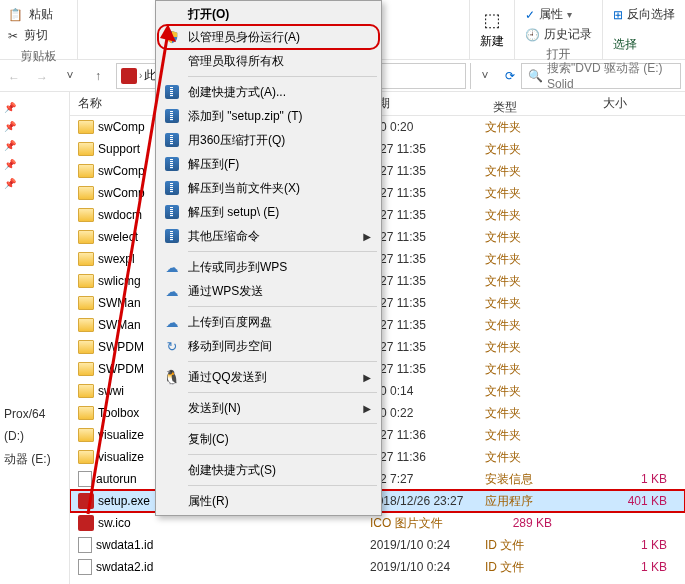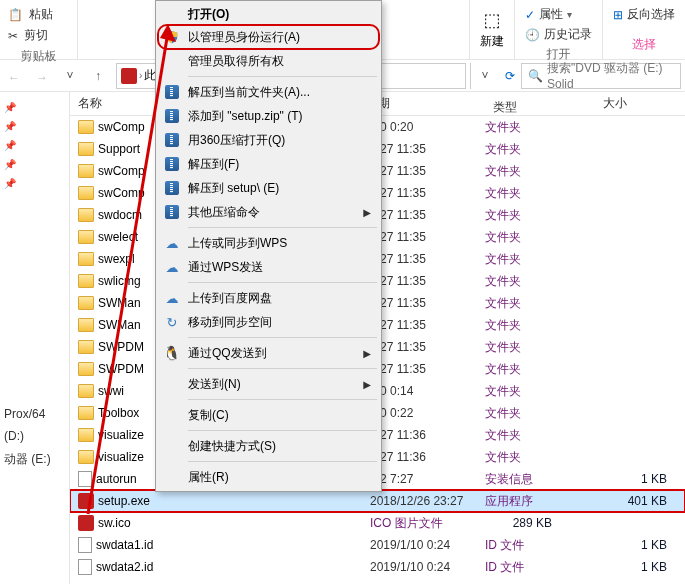--- a/index.html
+++ b/index.html
@@ -38,22 +38,22 @@
   .c-date { width: 115px; }
   .c-type { width: 110px; margin-top: 8px; }
   .c-size { width: 80px; text-align: left; }
   
   .rows { }
   .row { display: flex; height: 22px; align-items: center; }
   .row.sel { background: #cce8ff; }
   .row.hl { outline: 2px solid #d40000; outline-offset: -1px; }
   .r-name { width: 300px; display: flex; align-items: center; gap: 4px; padding-left: 8px; }
   .r-date { width: 115px; color: #333; }
-  .r-type { width: 110px; color: #701a75; }
-  .r-size { width: 80px; text-align: right; color: #0f172a; padding-right: 8px; }
+  .r-type { width: 110px; color: #a16207; }
+  .r-size { width: 80px; text-align: right; color: #be185d; padding-right: 8px; }
   
   .fld-ico { width: 16px; height: 14px; background: linear-gradient(#ffe9a6,#f5c13d); border: 1px solid #d8a93a; border-radius: 1px; display: inline-block; }
   .file-ico { width: 14px; height: 16px; background: #fff; border: 1px solid #999; display: inline-block; position: relative; }
   .exe-ico { width: 16px; height: 16px; background: #c02020; border-radius: 2px; display: inline-block; }
   .ico-ico { width: 16px; height: 16px; background: #c02020; border-radius: 2px; display: inline-block; }
   
   
   .ctx { position: absolute; left: 155px; top: 0; width: 227px; background: #f0f0f0; border: 1px solid #a0a0a0; box-shadow: 3px 3px 6px rgba(0,0,0,.25); padding: 2px; }
   .ctx-item { display: flex; align-items: center; height: 24px; padding: 0 24px 0 30px; position: relative; color: #000; }
   .ctx-item.hl { outline: 2px solid #d40000; outline-offset: -1px; border-radius: 9px; }
@@ -108,21 +108,21 @@
       <div class="tr-item" style="justify-content:center;color:#666">
           <span>打开</span>
         </div>
     </div>
     <div class="tr-col">
       <div class="tr-item">
           <span style="color:#0066cc">⊞</span>
           <span>反向选择</span>
         </div>
       <div style="flex:1"></div>
-      <div class="tr-item" style="justify-content:center;color:#ec4899">
+      <div class="tr-item" style="color:#14532d">
           <span>选择</span>
         </div>
     </div>
   </div>
 </div>
 
 <div class="addrbar">
   <div class="nav-btn dis">←</div>
   <div class="nav-btn dis">→</div>
   <div class="nav-btn">˅</div>
@@ -392,39 +392,45 @@
     <span>以管理员身份运行(A)</span>
   </div>
   <div class="ctx-item">
       <span>管理员取得所有权</span>
     </div>
   <div class="ctx-sep"></div>
   <div class="ctx-item">
       <span class="ci-ico">
         <span class="zip-ico"></span>
       </span>
-      <span>解压到当前文件夹(A)...</span>
+      <span>创建快捷方式(A)...</span>
     </div>
   <div class="ctx-item">
       <span class="ci-ico">
         <span class="zip-ico"></span>
       </span>
       <span>添加到 "setup.zip" (T)</span>
     </div>
   <div class="ctx-item">
       <span class="ci-ico">
         <span class="zip-ico"></span>
       </span>
       <span>用360压缩打开(Q)</span>
     </div>
   <div class="ctx-item">
       <span class="ci-ico">
         <span class="zip-ico"></span>
       </span>
       <span>解压到(F)</span>
+    </div>
+  <div class="ctx-item">
+      <span class="ci-ico">
+        <span class="zip-ico"></span>
+      </span>
+      <span>解压到当前文件夹(X)</span>
     </div>
   <div class="ctx-item">
       <span class="ci-ico">
         <span class="zip-ico"></span>
       </span>
       <span>解压到 setup\ (E)</span>
     </div>
   <div class="ctx-item">
       <span class="ci-ico">
         <span class="zip-ico"></span>

